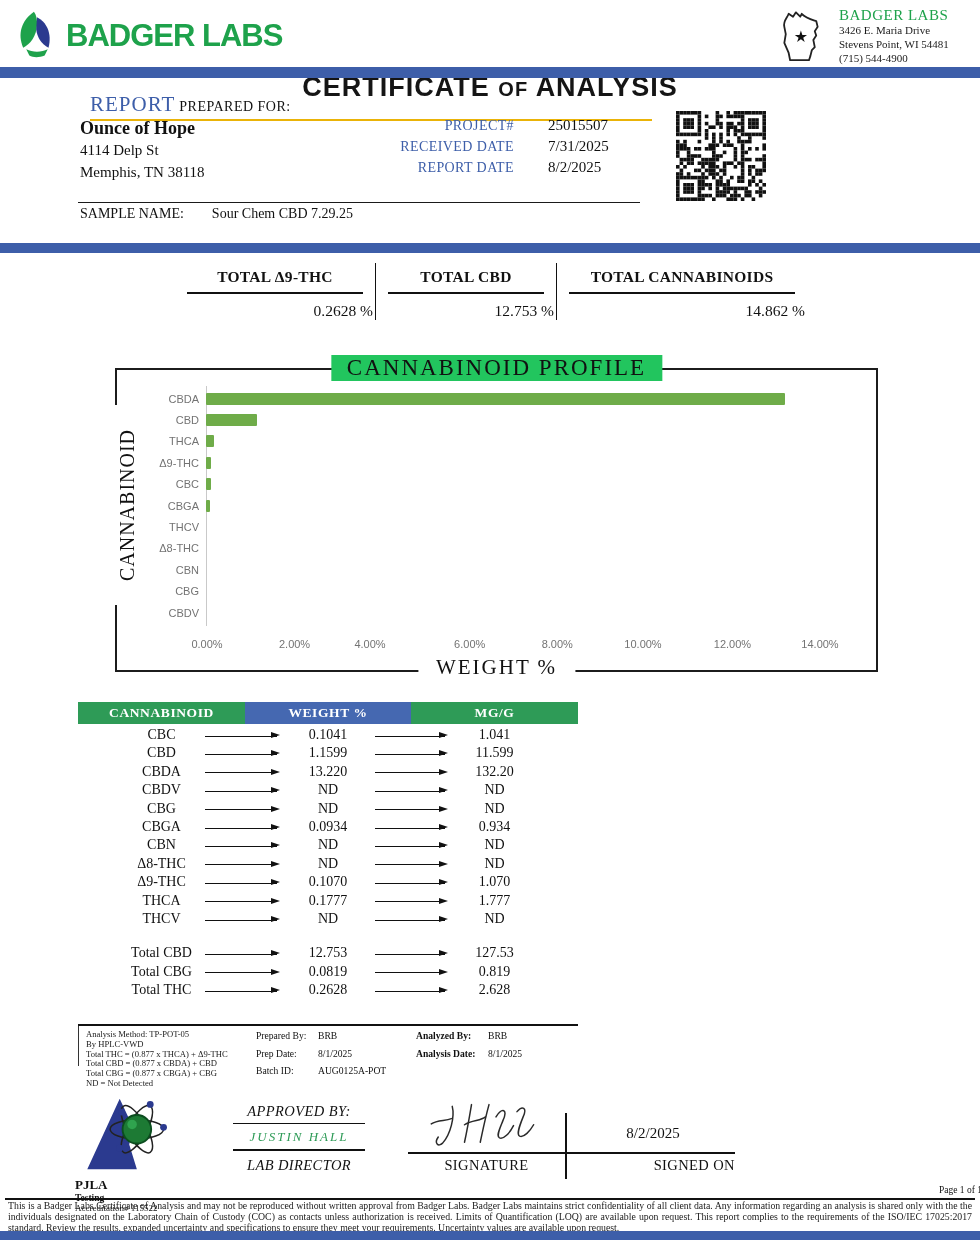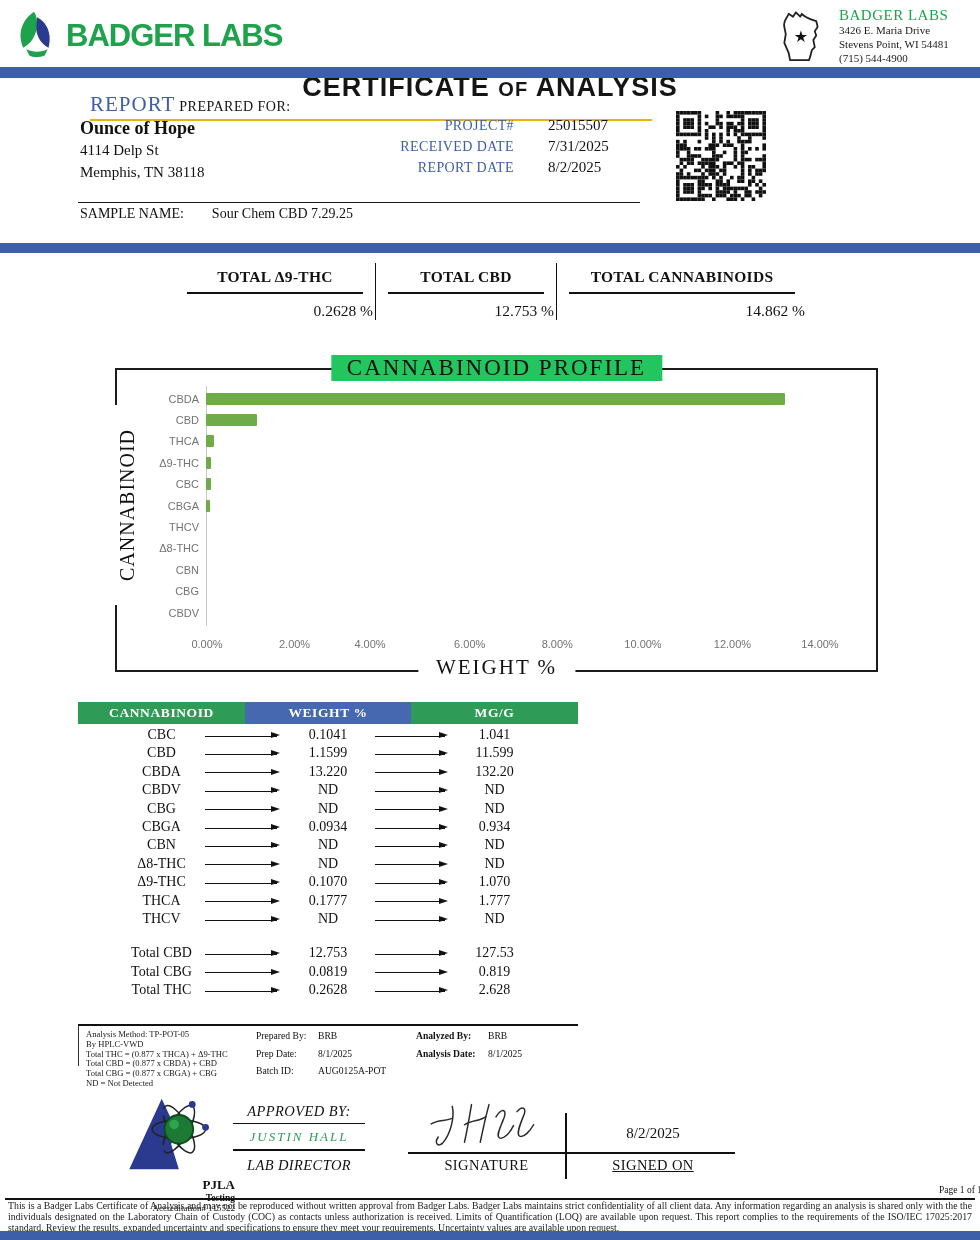--- a/index.html
+++ b/index.html
@@ -92,35 +92,35 @@
   .fn-method{position:absolute;left:8px;top:4px;width:200px;font-size:8.6px;line-height:9.8px;color:#1a1a1a;}
   .fn-col{position:absolute;top:4px;font-size:9.6px;}
   .fn-prep{left:178px;width:155px;}
   .fn-analysis{left:338px;width:160px;}
   .fn-row{display:flex;margin-bottom:6.5px;}
   .fn-label{width:62px;}
   .fn-analysis .fn-label{width:72px;font-weight:bold;}
   .fn-val{flex:1;}
 
   
-  .pjla{left:75px;top:1093px;width:160px;text-align:right;}
+  .pjla{left:75px;top:1093px;width:160px;text-align:left;}
   .pjla-org{font-weight:bold;font-size:13px;margin-top:-2px;}
   .pjla-l2{font-weight:bold;font-size:9.5px;}
   .pjla-l3{font-size:9px;}
   .approved{left:233px;top:1103px;width:132px;text-align:center;font-style:italic;}
   .app-label{font-size:14.5px;letter-spacing:.4px;border-bottom:1.6px solid #111;padding-bottom:3px;}
   .app-name{color:#2E9B57;font-size:13px;letter-spacing:2px;padding:5px 0 4px 0;border-bottom:2.6px solid #111;}
   .app-title{font-size:14.5px;letter-spacing:.4px;padding-top:6px;}
   .sigblock{left:408px;top:1095px;width:330px;height:90px;}
   .sig-svg{position:absolute;left:18px;top:0;}
   .sig-hline{position:absolute;left:0;top:57px;width:327px;height:1.7px;background:#111;}
   .sig-vline{position:absolute;left:157px;top:18px;width:1.7px;height:66px;background:#111;}
   .sig-label{position:absolute;left:0;top:62px;width:157px;text-align:center;font-size:14.5px;letter-spacing:.4px;}
   .signed-date{position:absolute;left:163px;top:30px;width:164px;text-align:center;font-size:15px;}
-  .signed-label{position:absolute;left:163px;top:62px;width:164px;text-align:center;font-size:14.5px;letter-spacing:.4px;text-decoration:underline;}
+  .signed-label{position:absolute;left:163px;top:62px;width:164px;text-align:right;font-size:14.5px;letter-spacing:.4px;}
 
   
   .pageno{right:12px;top:1185px;font-size:9.5px;}
   .foot-line{left:5px;top:1198px;width:970px;height:1.6px;background:#111;}
   .disclaimer{left:8px;top:1201px;width:964px;font-size:9.8px;line-height:10.8px;color:#1a1a1a;text-align:justify;}
 </style>
 </head>
 <body>
 
 <div class="page">

